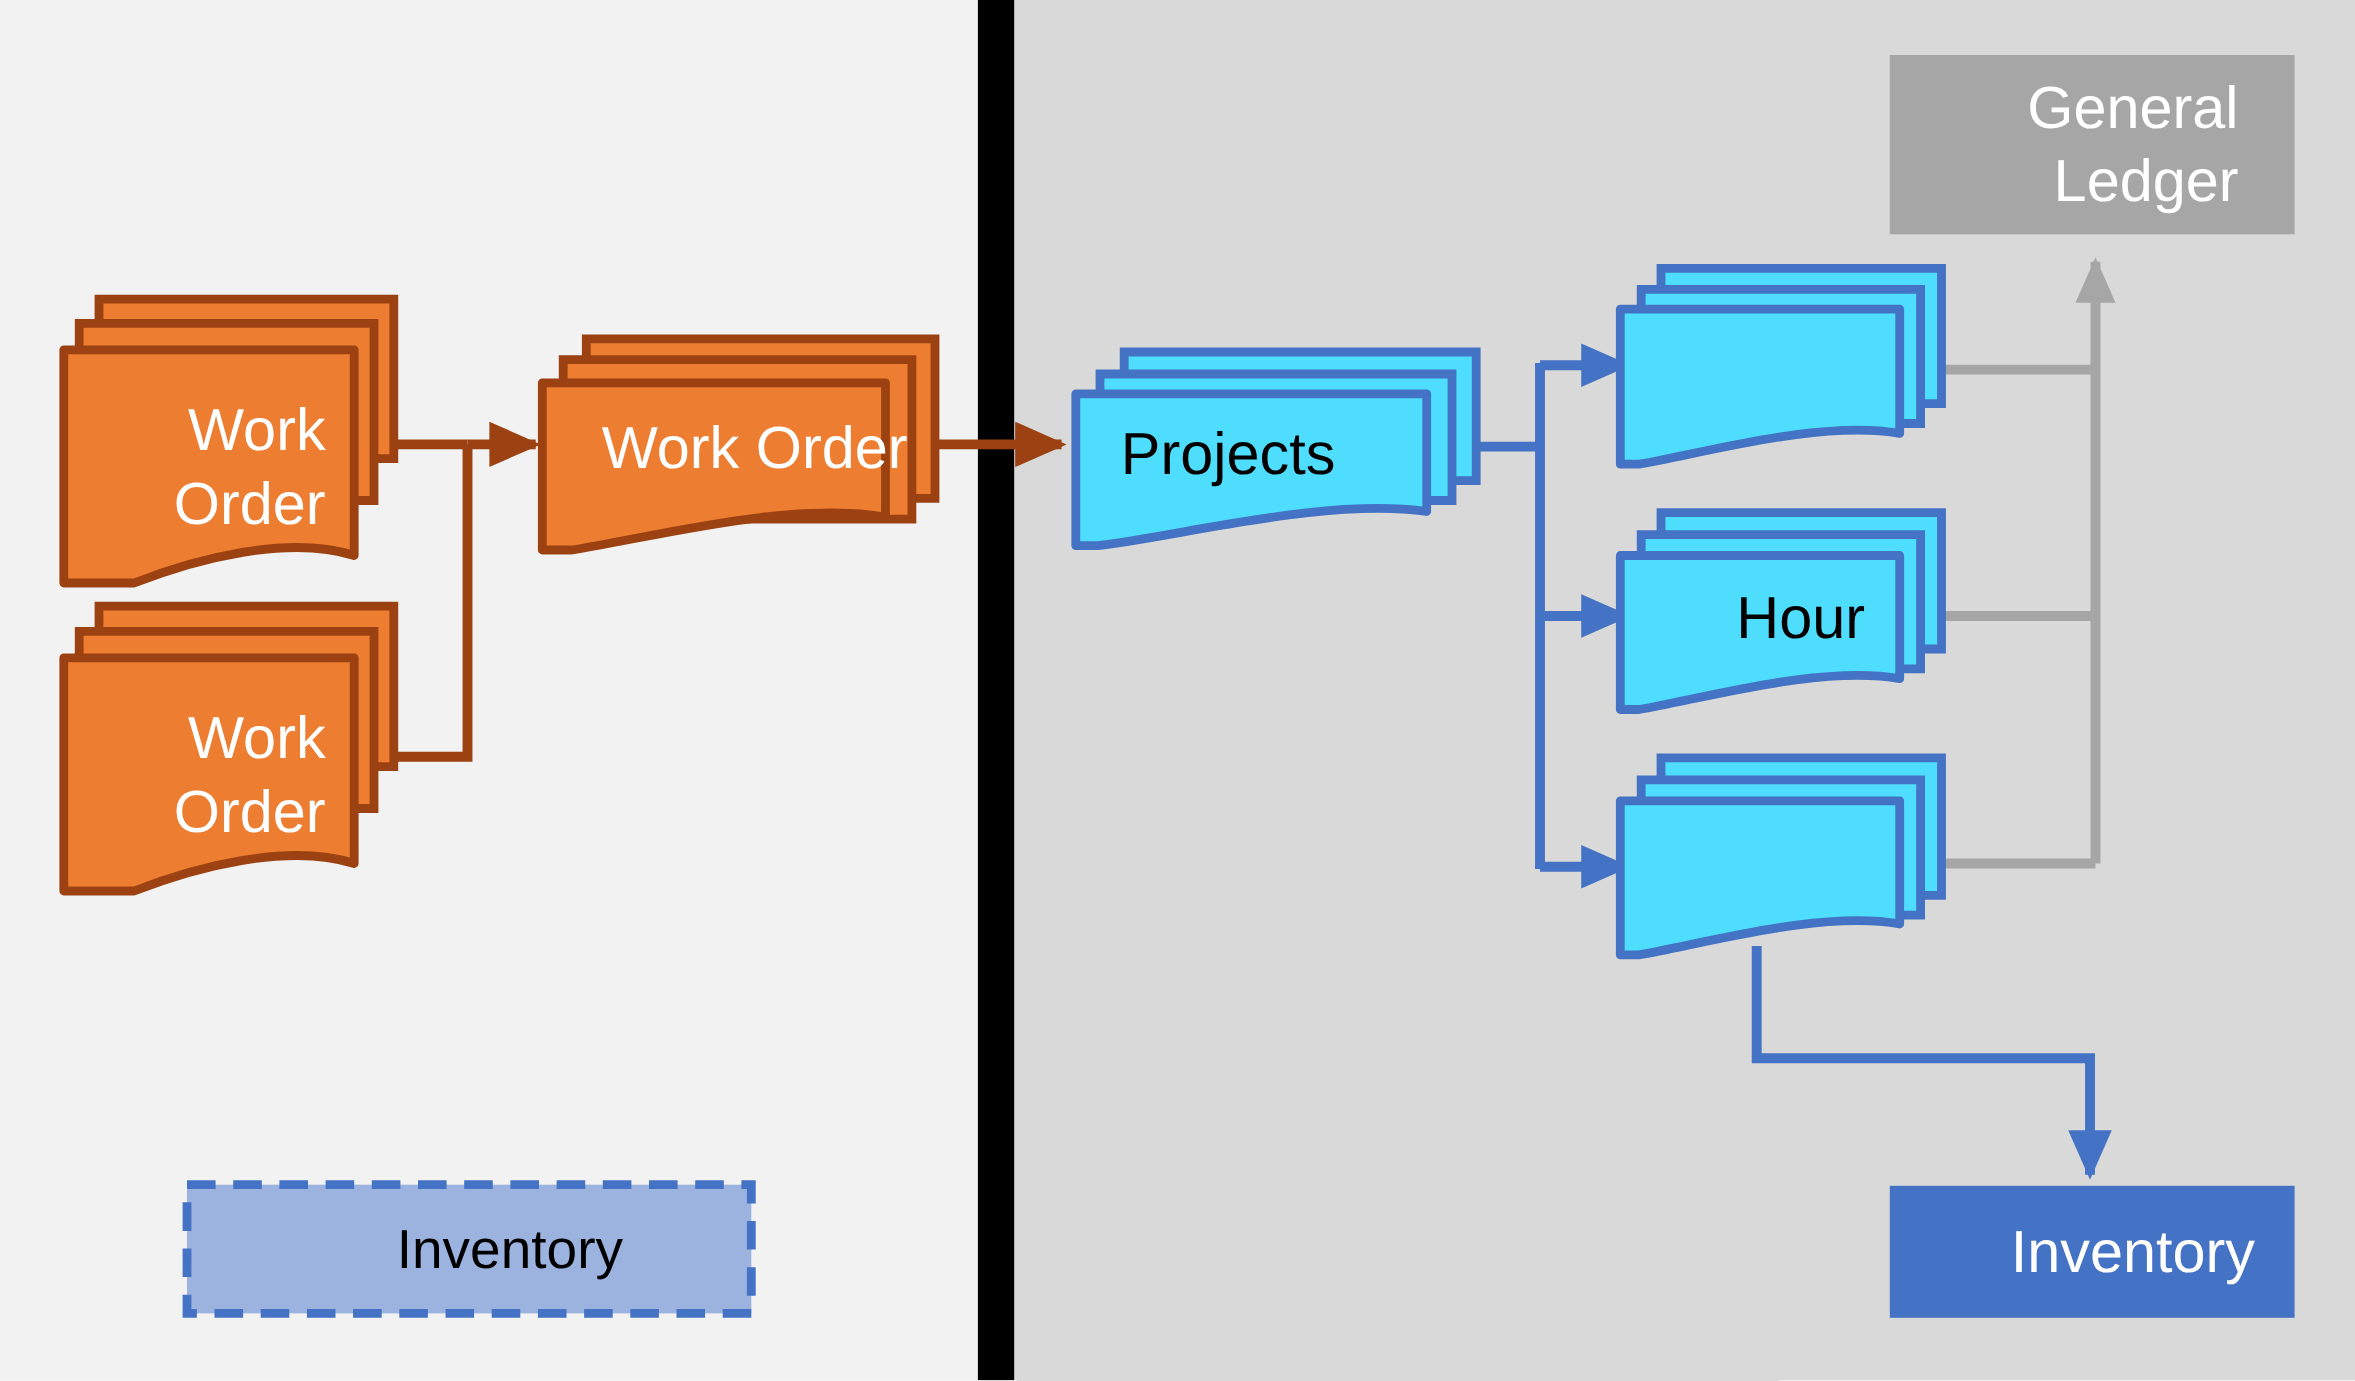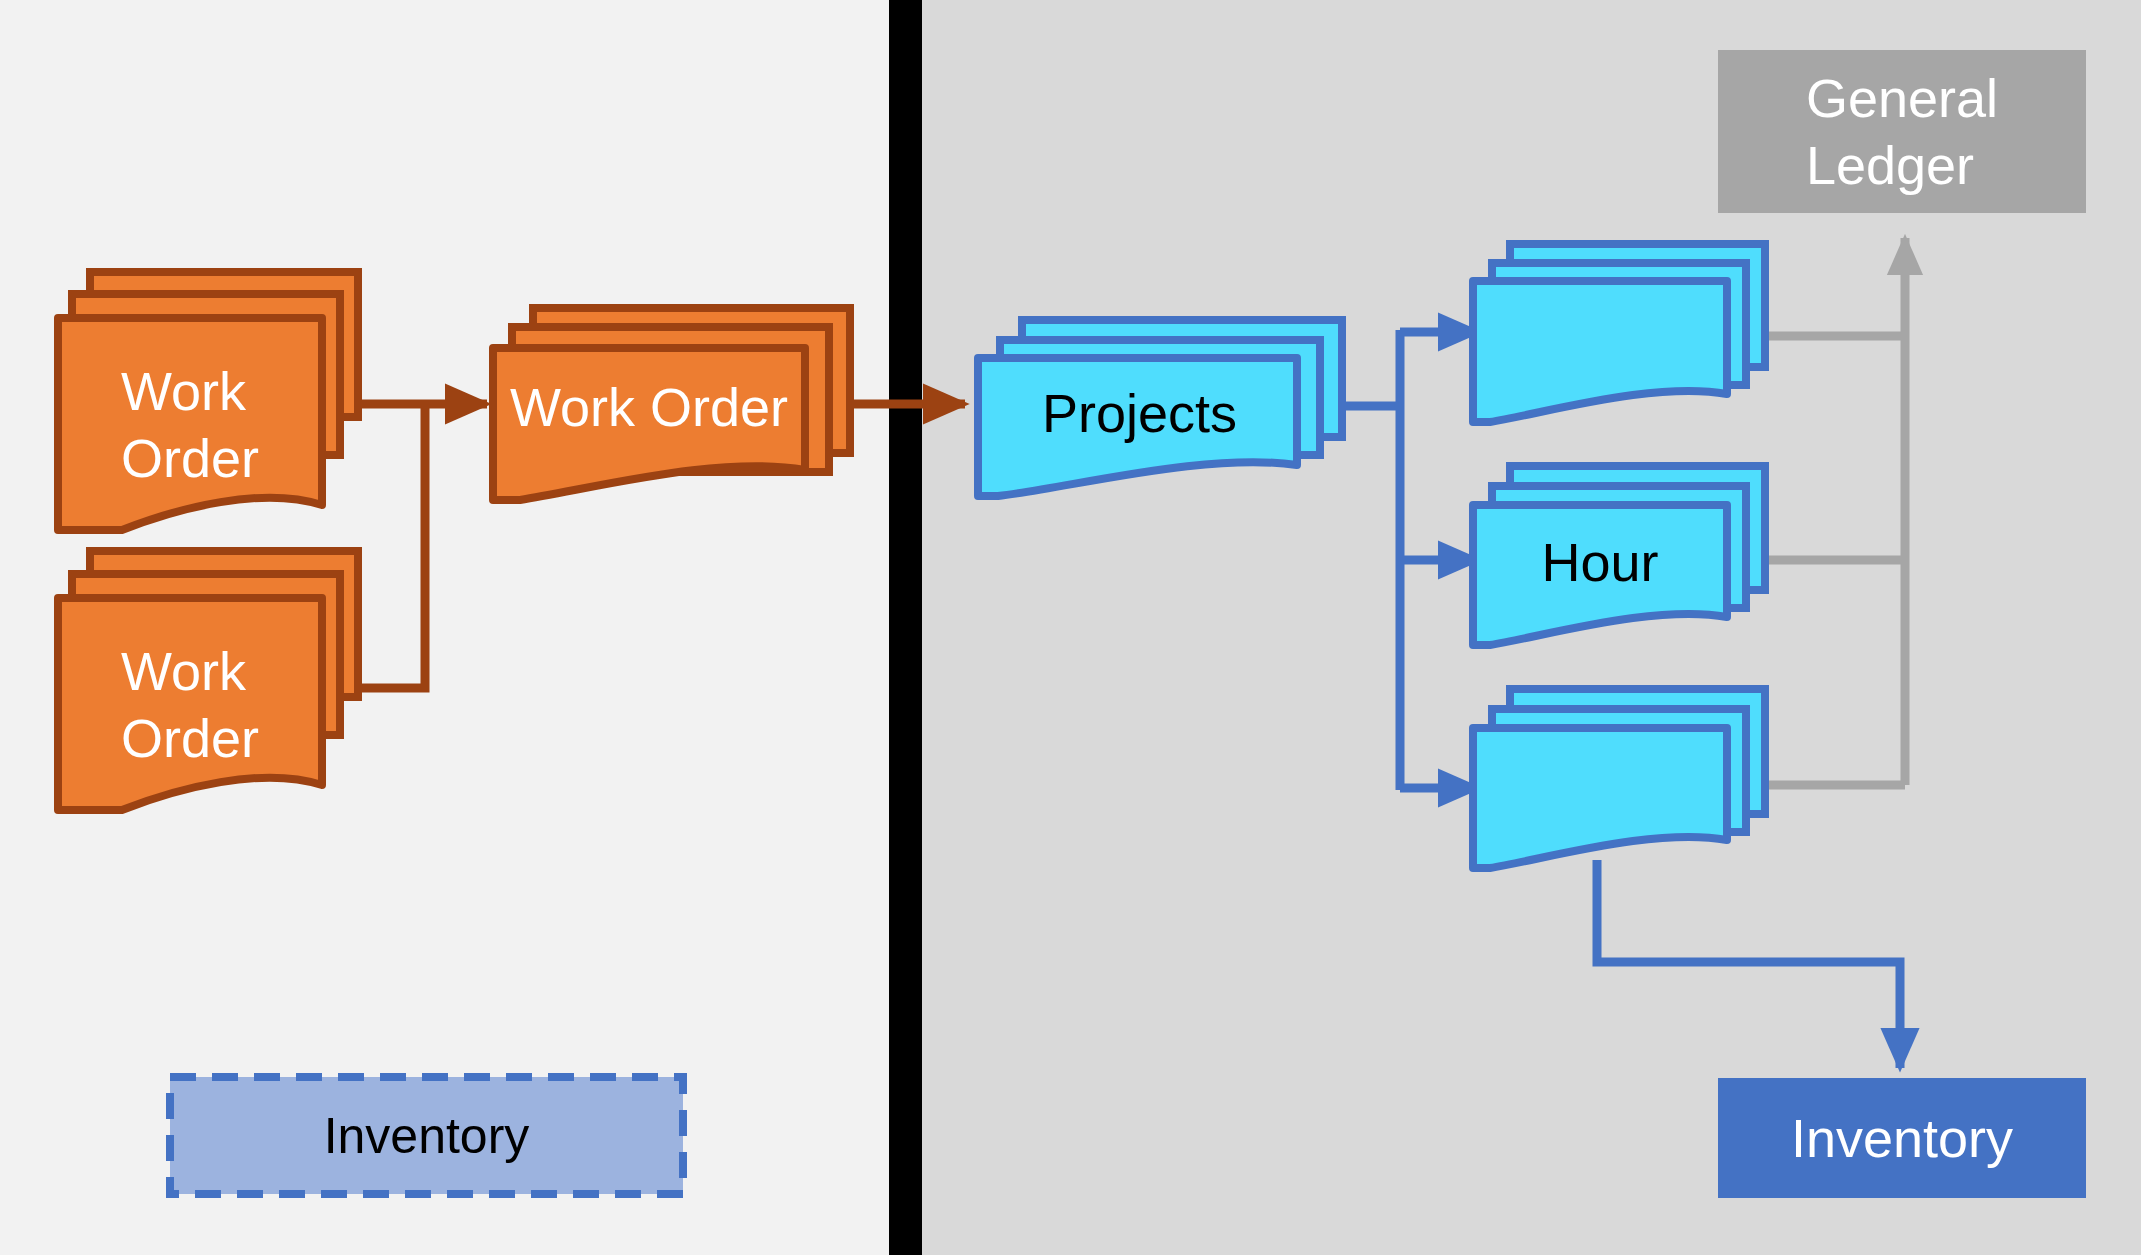--- a/index.html
+++ b/index.html
@@ -24,24 +24,25 @@
     left: 0;
     width: 2141px;
     height: 1255px;
     display: block;
   }
   .node-label {
     position: absolute;
     display: flex;
     align-items: center;
     justify-content: center;
-    text-align: left;
+    text-align: right;
     line-height: 1.24;
     pointer-events: none;
     white-space: pre-line;
+    margin-left: 37px;
   }
   .label-white { color: #ffffff; }
   .label-black { color: #000000; }
   .fs-54 { font-size: 54px; }
   .fs-50 { font-size: 50px; }
 </style>
 </head>
 <body>
 
 <div id="canvas">
@@ -180,21 +181,21 @@
   </svg>
 
   <div class="node-label label-white fs-54" style="left:58px; top:340px; width:264px; height:170px;">Work
 Order</div>
 
   <div class="node-label label-white fs-54" style="left:58px; top:620px; width:264px; height:170px;">Work
 Order</div>
 
   <div class="node-label label-white fs-54" style="left:493px; top:348px; width:312px; height:118px;">Work Order</div>
 
-  <div class="node-label label-black fs-54" style="left:980px; top:358px; width:319px; height:110px;">Projects</div>
+  <div class="node-label label-black fs-54" style="left:920px; top:358px; width:319px; height:110px;">Projects</div>
 
 
   <div class="node-label label-black fs-54" style="left:1473px; top:505px; width:254px; height:115px;">Hour</div>
 
 
   <div class="node-label label-white fs-54" style="left:1718px; top:50px; width:368px; height:163px;">General
 Ledger</div>
 
   <div class="node-label label-white fs-54" style="left:1718px; top:1078px; width:368px; height:120px;">Inventory</div>
 

